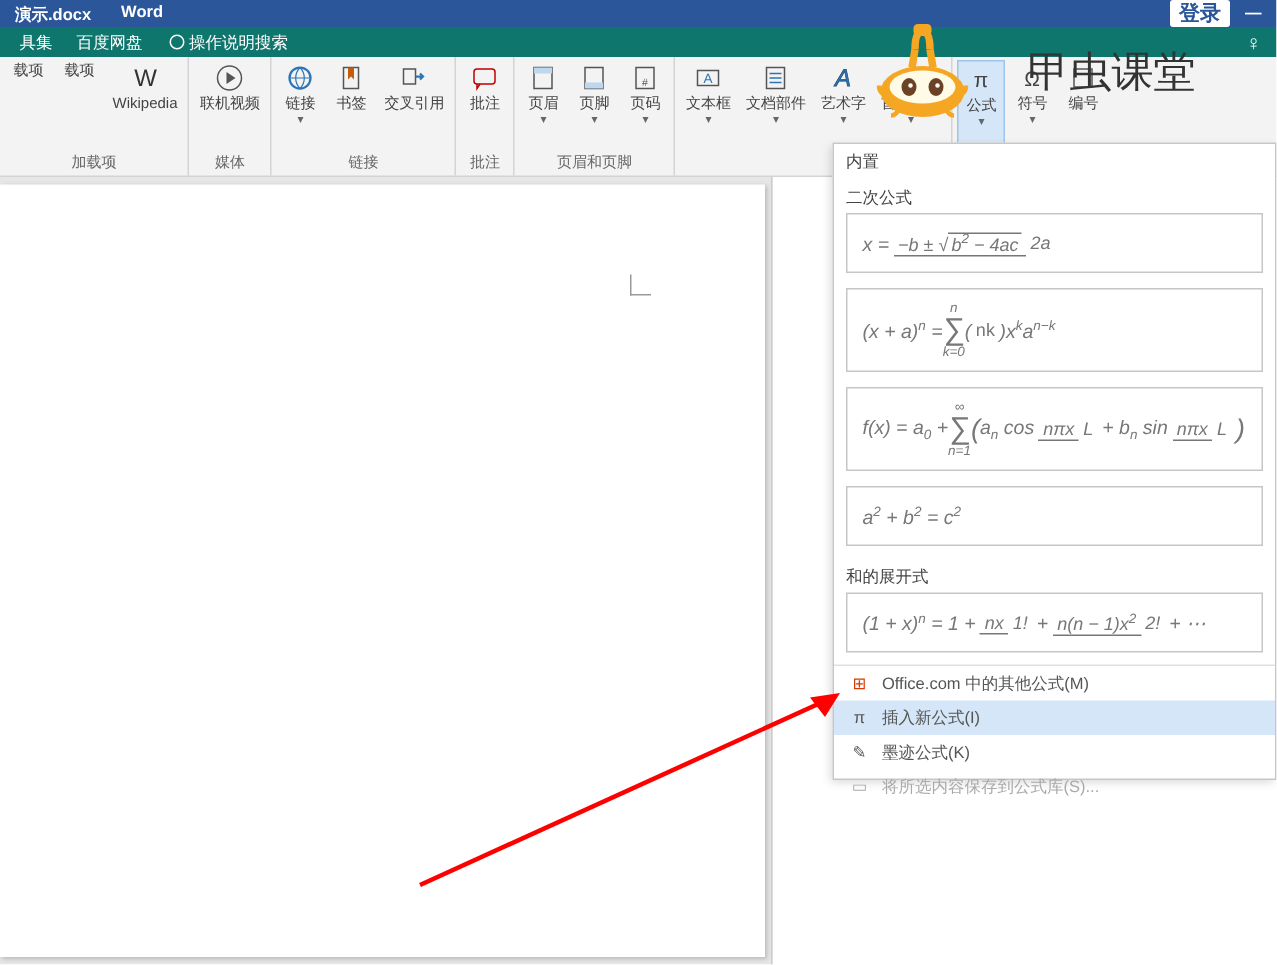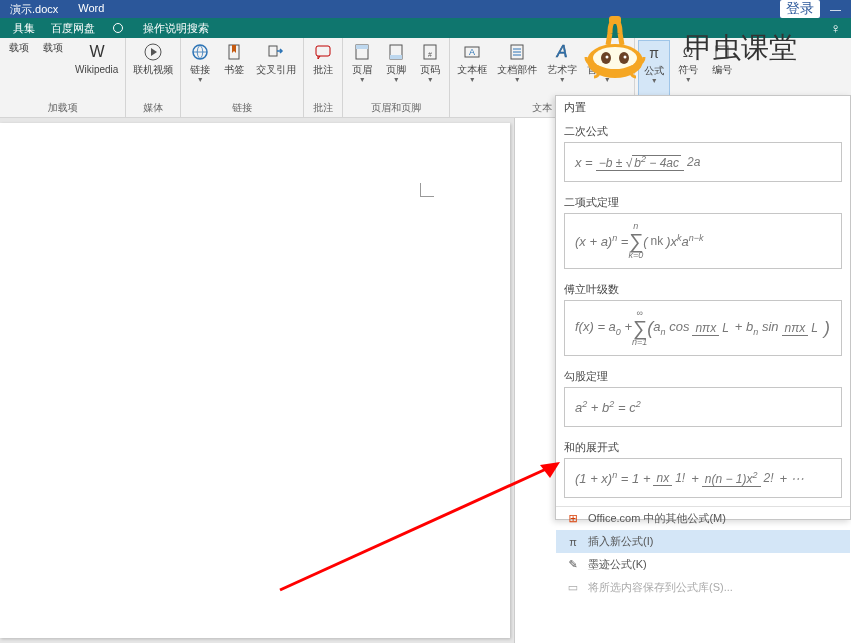--- a/index.html
+++ b/index.html
@@ -1,25 +1,25 @@
 <!DOCTYPE html>
 <html><head>
   <meta charset="utf-8">
   <style>
     * { margin: 0; padding: 0; box-sizing: border-box; font-family: "Microsoft YaHei", sans-serif; }
     body { width: 851px; height: 643px; background: #fff; overflow: hidden; position: relative; }
     
-    .titlebar { height: 18px; background: #2b579a; color: #fff; font-size: 11px; display: flex; align-items: center; padding: 0 10px; }
+    .titlebar { height: 18px; background: #2b579a; color: #fff; font-size: 11px; display: flex; align-items: center; padding: 0 10px; font-weight: bold; }
     .titlebar .left { display: flex; gap: 20px; }
     .titlebar .right { margin-left: auto; display: flex; gap: 10px; align-items: center; }
     .login-btn { background: #fff; color: #2b579a; padding: 0 6px; font-size: 14px; border-radius: 2px; }
     
     .tabbar { height: 20px; background: #0f766e; color: #fff; display: flex; align-items: center; font-size: 11px; padding-left: 5px; }
     .tab-item { padding: 0 8px; }
-    .search-help { display: flex; align-items: center; gap: 20px; margin-left: 10px; }
+    .search-help { display: flex; align-items: center; gap: 3px; margin-left: 10px; }
     .bulb { width: 10px; height: 10px; border: 1px solid #fff; border-radius: 50%; position: relative; }
     .user-icon { margin-left: auto; margin-right: 10px; font-size: 14px; }
     
     .ribbon { height: 80px; background: #f3f3f3; border-bottom: 1px solid #d4d4d4; display: flex; }
     .rib-group { border-right: 1px solid #d4d4d4; display: flex; flex-direction: column; padding: 2px 3px; }
     .rib-items { display: flex; flex: 1; gap: 2px; }
     .rib-btn { display: flex; flex-direction: column; align-items: center; justify-content: flex-start; padding: 2px 4px; font-size: 10px; color: #444; min-width: 32px; cursor: pointer; }
     .rib-btn.active { background: #d4e6f7; border: 1px solid #9fc5e8; }
     .rib-icon { width: 20px; height: 20px; display: flex; align-items: center; justify-content: center; margin-bottom: 2px; }
     .rib-label { text-align: left; line-height: 1.1; }
@@ -241,21 +241,20 @@
               <text x="6" y="14" font-size="12" fill="#2e75b6">A</text>
               <line x1="12" y1="6" x2="17" y2="6" stroke="#999"></line>
               <line x1="12" y1="9" x2="17" y2="9" stroke="#999"></line>
               <line x1="3" y1="16" x2="17" y2="16" stroke="#999"></line>
             </svg>
         </div>
         <div class="rib-label">首字下沉</div>
         <span class="dropdown-arrow">▾</span>
       </div>
     </div>
-    <div class="rib-group-label">文本</div>
   </div>
 
   <div class="rib-group" style="border-right:none">
     <div class="rib-items">
       <div class="rib-btn active">
         <div class="rib-icon">
           <svg width="20" height="20" viewBox="0 0 20 20">
               <text x="10" y="15" text-anchor="middle" font-size="14" fill="#444">π</text>
             </svg>
         </div>
@@ -297,40 +296,38 @@
     <div class="eq-box">
       <span>x = </span>
       <span class="frac">
           <span class="num">−b ± <span style="font-style:normal">√</span><span class="sqrt">b<span class="sup">2</span> − 4ac</span></span>
           <span class="den">2a</span>
         </span>
     </div>
   </div>
 
   <div class="eq-section">
-    <div class="eq-title">二项式定理</div>
     <div class="eq-box">
       <span>(x + a)<span class="sup">n</span> = </span>
       <span class="stack">
           <span>n</span>
           <span class="mid">∑</span>
           <span>k=0</span>
         </span>
       <span>(</span>
         <span class="frac" style="font-style:normal">
           <span>n</span>
           <span>k</span>
         </span>
         <span>)</span>
       <span> x<span class="sup">k</span>a<span class="sup">n−k</span></span>
     </div>
   </div>
 
   <div class="eq-section">
-    <div class="eq-title">傅立叶级数</div>
     <div class="eq-box">
       <span>f(x) = a<span class="sub">0</span> + </span>
       <span class="stack">
           <span>∞</span>
           <span class="mid">∑</span>
           <span>n=1</span>
         </span>
       <span style="font-size:18px">(</span>
       <span>a<span class="sub">n</span> cos</span>
         <span class="frac">
@@ -340,21 +337,20 @@
       <span> + b<span class="sub">n</span> sin</span>
         <span class="frac">
           <span class="num">nπx</span>
           <span class="den">L</span>
         </span>
       <span style="font-size:18px">)</span>
     </div>
   </div>
 
   <div class="eq-section">
-    <div class="eq-title">勾股定理</div>
     <div class="eq-box">
       <span>a<span class="sup">2</span> + b<span class="sup">2</span> = c<span class="sup">2</span></span>
     </div>
   </div>
 
   <div class="eq-section">
     <div class="eq-title">和的展开式</div>
     <div class="eq-box">
       <span>(1 + x)<span class="sup">n</span> = 1 + </span>
       <span class="frac">

